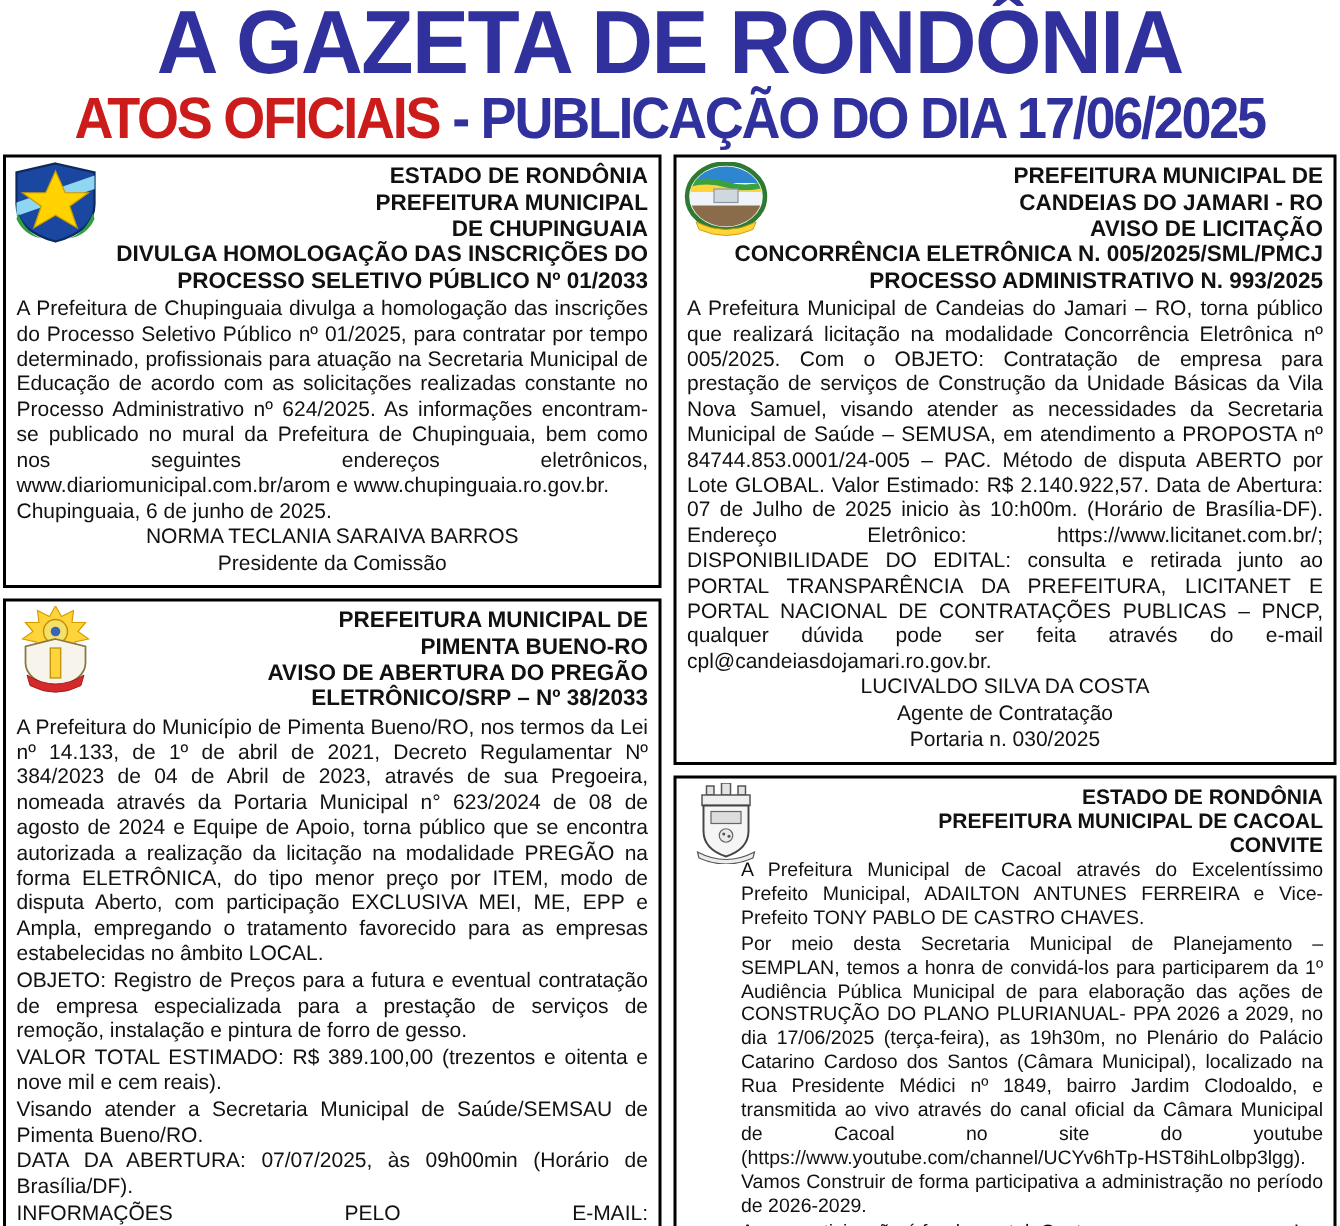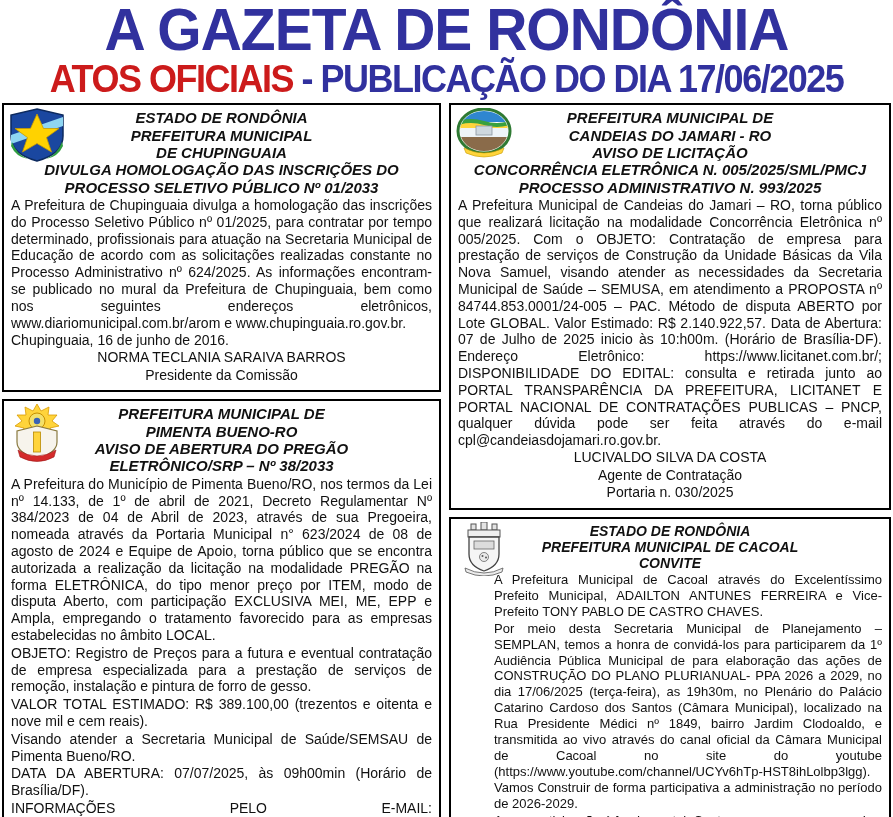--- a/index.html
+++ b/index.html
@@ -48,21 +48,21 @@
     padding: 4px 7px 6px 7px;
     margin-bottom: 7px;
     background: #fff;
   }
   .crest {
     position: absolute;
     top: 3px; left: 4px;
     width: 58px; height: 58px;
     display: flex; align-items: flex-start; justify-content: center;
   }
-  .head { text-align: center; font-weight: bold; font-style: italic; }
+  .head { text-align: right; font-weight: bold; }
   .hline { font-size: 15px; line-height: 1.16; font-weight: bold; }
   .notice-cacoal .hline { font-size: 14px; }
   .nbody {
     font-size: 14px;
     line-height: 1.2;
     text-align: justify;
     word-break: break-word;
     margin-top: 1px;
   }
   .notice-cacoal .nbody { font-size: 13px; line-height: 1.22; margin-left: 36px; }
@@ -100,21 +100,21 @@
             <path d="M53 34 Q48 47 37 51 Q49 49 54 38 Z" fill="#2f9e41"></path>
           </svg>
         </div>
         <div class="head">
           <div class="hline">ESTADO DE RONDÔNIA</div>
           <div class="hline">PREFEITURA MUNICIPAL</div>
           <div class="hline">DE CHUPINGUAIA</div>
           <div class="hline">DIVULGA HOMOLOGAÇÃO DAS INSCRIÇÕES DO PROCESSO SELETIVO PÚBLICO Nº 01/2033</div>
         </div>
         <p class="nbody">A Prefeitura de Chupinguaia divulga a homologação das inscrições do Processo Seletivo Público nº 01/2025, para contratar por tempo determinado, profissionais para atuação na Secretaria Municipal de Educação de acordo com as solicitações realizadas constante no Processo Administrativo nº 624/2025. As informações encontram-se publicado no mural da Prefeitura de Chupinguaia, bem como nos seguintes endereços eletrônicos, www.diariomunicipal.com.br/arom e www.chupinguaia.ro.gov.br.</p>
-        <p class="nbody">Chupinguaia, 16 de junho de 2016.</p>
+        <p class="nbody">Chupinguaia, 6 de junho de 2025.</p>
         <div class="sig">
           <div class="sline">NORMA TECLANIA SARAIVA BARROS</div>
           <div class="sline">Presidente da Comissão</div>
         </div>
       </article>
 
       <article class="notice min-b2">
         <div class="crest">
           <svg width="52" height="58" viewBox="0 0 52 58" aria-hidden="true">
             <polygon points="26,0 30,7 38,3 37,11 46,11 41,17 48,22 39,24 42,32 33,29 31,37 26,30 21,37 19,29 10,32 13,24 4,22 11,17 6,11 15,11 14,3 22,7" fill="#ffd43b" stroke="#d99a00" stroke-width="0.8"></polygon>

